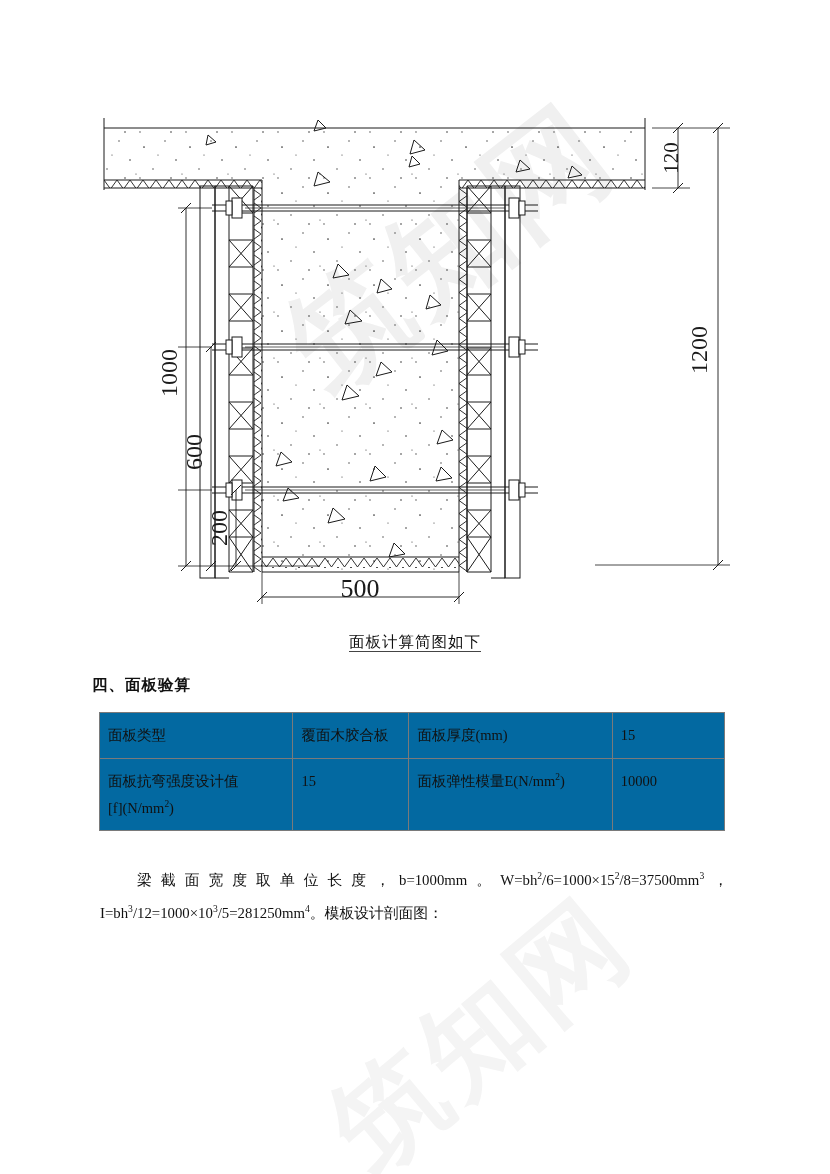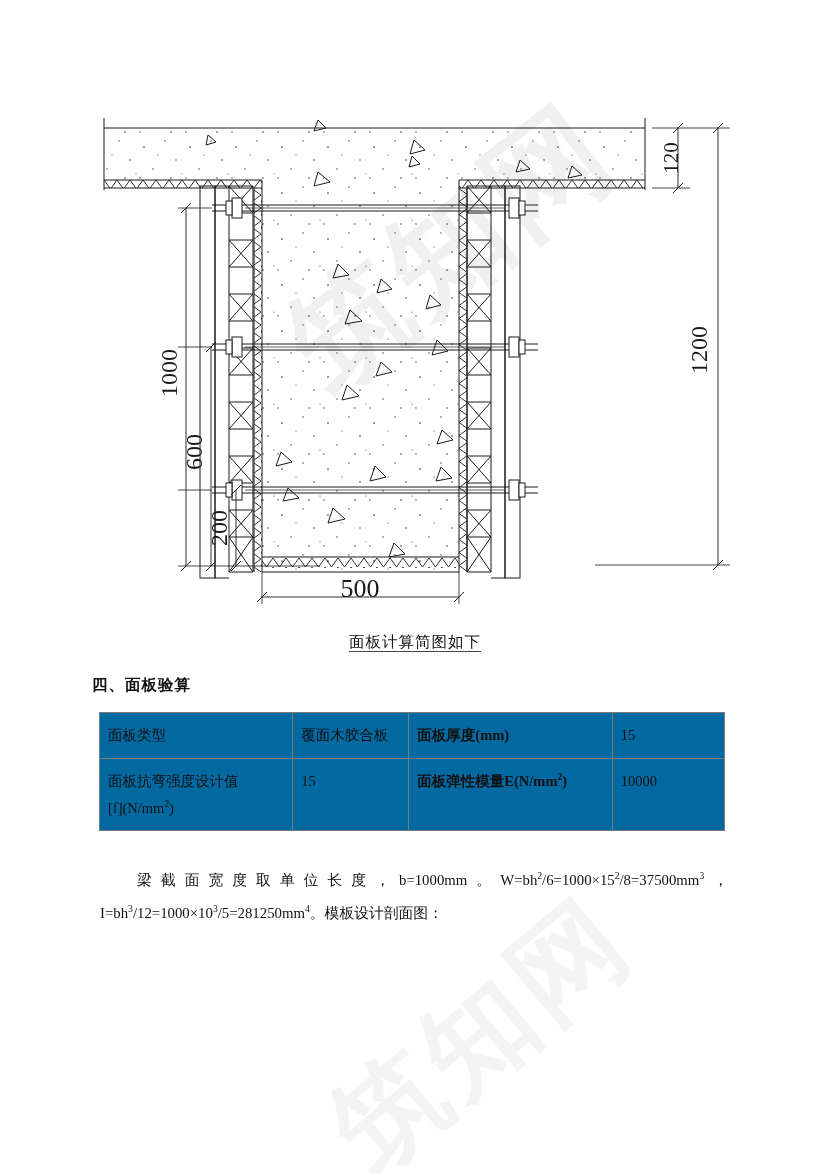--- a/index.html
+++ b/index.html
@@ -76,21 +76,21 @@
     background:#0369a1;
   }
   table.spec td{
     border:1px solid #7a7a7a;
     padding:9px 7px 9px 8px;
     vertical-align:top;
     line-height:1.85;
   }
   .c1{width:198px;}
   .c2{width:114px;}
-  .c3{width:208px;font-weight:bold;}
+  .c3{width:208px;}
   .c4{width:106px;}
   sup{font-size:.65em;}
 
   
   .para{
     position:absolute;left:100px;top:864px;width:628px;
     font-size:14.8px;
     line-height:2.25;
     text-align:justify;
     z-index:3;

